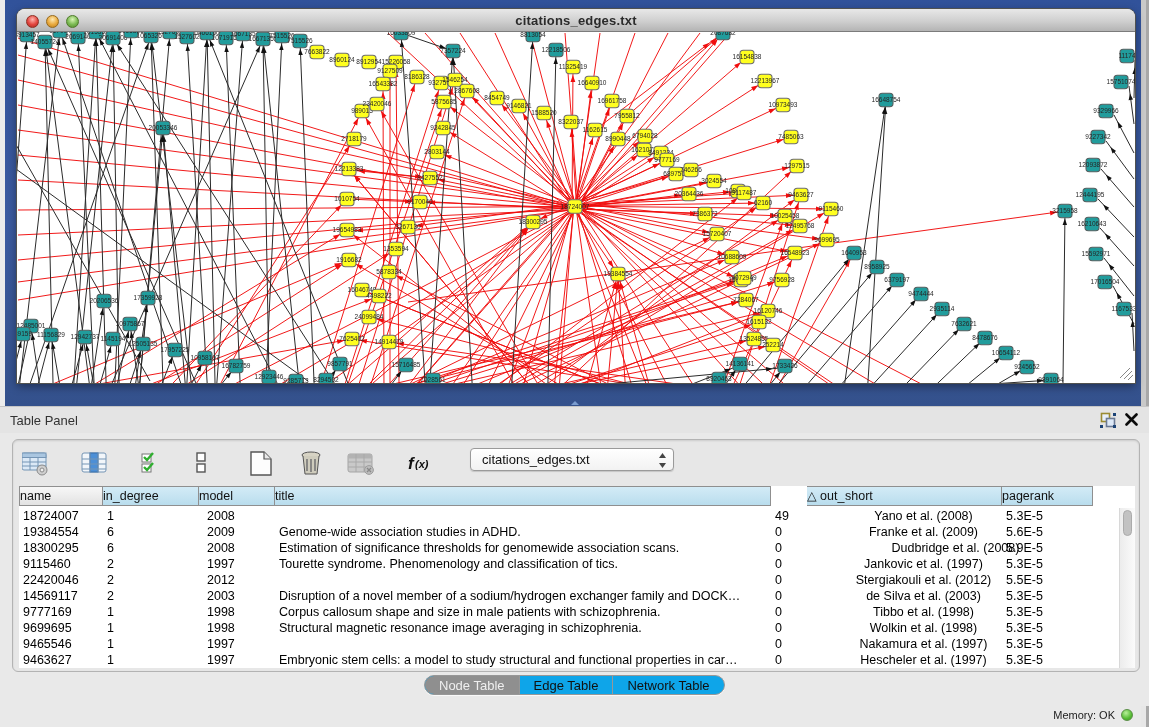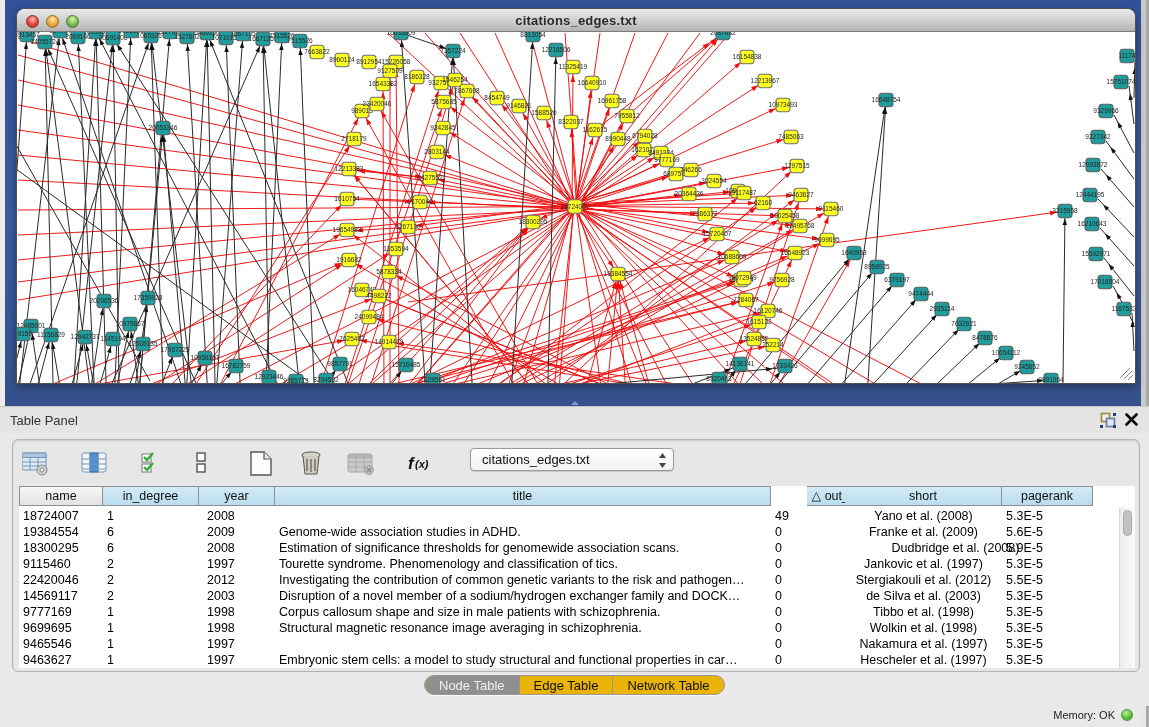--- a/index.html
+++ b/index.html
@@ -10,28 +10,28 @@
 .win { position:absolute; left:17px; top:9px; width:1118px; height:374px; border-radius:8px 8px 0 0; box-shadow:0 0 0 1px #51524f, 0 3px 10px rgba(0,0,0,.45); background:#fff; }
 .tbar { position:absolute; left:0; top:0; width:100%; height:23px; border-radius:8px 8px 0 0; background:linear-gradient(#e8e8e8,#cfcfcf 55%,#b4b4b4); border-bottom:1px solid #7c7c7c; }
 .tbar .tt { position:absolute; width:100%; text-align:center; top:4px; font-size:13px; font-weight:bold; color:#2b2b2b; letter-spacing:.2px; }
 .lamp { position:absolute; top:6px; width:13px; height:13px; border-radius:50%; }
 .canvas { position:absolute; left:0; top:23px; width:1118px; height:351px; background:#fff; overflow:hidden; }
 .panel { position:absolute; left:0; top:406px; width:1149px; height:300px; background:#e9e9e9; }
 .phead { position:absolute; left:0; top:0; width:100%; height:27px; background:#e4e4e4; border-top:1px solid #c6c6c6; }
 .phead .pt { position:absolute; left:10px; top:6px; font-size:13px; color:#333; }
 .pbody { position:absolute; left:12px; top:33px; width:1128px; height:233px; background:#e7e7e7; border:1px solid #b3b3b3; border-radius:6px; box-shadow:inset 0 1px 2px rgba(0,0,0,.12); }
 .twhite { position:absolute; left:6px; top:46px; width:1116px; height:182px; background:#fff; overflow:hidden; }
-.hc { position:absolute; top:46px; height:20px; border:1px solid #8f8f8f; border-left:none; background:linear-gradient(#d3ebf6,#b9dded); font-size:12.5px; color:#111; text-align:center; line-height:19px; }
+.hc { position:absolute; top:46px; height:20px; border:1px solid #8f8f8f; border-left:none; background:linear-gradient(#d3ebf6,#b9dded); font-size:12.5px; color:#111; text-align:left; line-height:19px; }
 .hc.first { border-left:1px solid #8f8f8f; background:linear-gradient(#f7f7f7,#e2e2e2); }
 .trow { position:absolute; left:0; width:1100px; height:16px; font-size:12.5px; color:#000; }
 .trow span { position:absolute; top:0; line-height:16px; white-space:nowrap; }
 .trow span.ctr { text-align:center; }
 .sbar { position:absolute; left:1106px; top:68px; width:16px; height:160px; background:linear-gradient(90deg,#ececec,#fbfbfb); border-left:1px solid #d8d8d8; }
 .sthumb { position:absolute; left:3px; top:2px; width:9px; height:26px; border-radius:5px; background:#c2c2c2; border:1px solid #ababab; }
-.tabs { position:absolute; left:424px; top:269px; height:20px; border:1px solid #979797; border-radius:10px; background:#eab308; display:flex; overflow:hidden; box-shadow:0 1px 0 rgba(255,255,255,.7); }
+.tabs { position:absolute; left:424px; top:269px; height:20px; border:1px solid #979797; border-radius:10px; background:#0ea5e9; display:flex; overflow:hidden; box-shadow:0 1px 0 rgba(255,255,255,.7); }
 .tab { font-size:13px; color:#111; line-height:19px; padding:0 14px; border-left:1px solid #979797; }
 .tab.first { border-left:none; background:#8f8f8f; color:#efefef; }
 .mem { position:absolute; right:34px; top:303px; font-size:11px; color:#222; }
 .memdot { position:absolute; right:16px; top:303px; width:12px; height:12px; border-radius:50%; background:radial-gradient(circle at 40% 30%, #b8f09a, #55bb33 60%, #3d9922); border:1px solid #5a8f46; }
 </style></head><body>
 <div class="desk"></div>
 <div class="rstrip1"></div>
 <div class="rstrip2"></div>
 <div class="rstrip3"></div>
 <div style="position:absolute;left:0;top:0;width:5px;height:406px;background:#ececec"></div>
@@ -594,21 +594,21 @@
     <div style="position:absolute;left:457px;top:8px;width:204px;height:23px;background:linear-gradient(#ffffff,#f2f2f2);border:1px solid #9a9a9a;border-radius:4px;box-shadow:0 1px 1px rgba(0,0,0,.15)">
       <span style="position:absolute;left:11px;top:3px;font-size:13px;color:#111">citations_edges.txt</span>
       <svg style="position:absolute;right:6px;top:4px" width="9" height="15" viewBox="0 0 9 15">
         <path d="M4.5 0L8 5H1z" fill="#444"></path>
           <path d="M4.5 15L1 10h7z" fill="#444"></path>
       </svg>
     </div>
     <div class="twhite"></div>
     <div class="hc first" style="left:6px;width:84px">name</div>
     <div class="hc" style="left:90px;width:96px">in_degree</div>
-    <div class="hc" style="left:186px;width:76px">year</div>
+    <div class="hc" style="left:186px;width:76px">model</div>
     <div class="hc" style="left:262px;width:496px">title</div>
     <div class="hc" style="left:794px;width:74px">△ out_de…</div>
     <div class="hc" style="left:832px;width:157px">short</div>
     <div class="hc" style="left:989px;width:91px">pagerank</div>
 <div class="trow" style="top:68px">
         <span style="left:10px">18724007</span>
         <span style="left:94px">1</span>
         <span style="left:194px">2008</span>
         <span style="left:762px">49</span>
         <span class="ctr" style="left:832px;width:157px">Yano et al. (2008)</span>
@@ -638,21 +638,20 @@
         <span style="left:194px">1997</span>
         <span style="left:266px">Tourette syndrome. Phenomenology and classification of tics.</span>
         <span style="left:762px">0</span>
         <span class="ctr" style="left:832px;width:157px">Jankovic et al. (1997)</span>
         <span style="left:993px">5.3E-5</span>
       </div>
 <div class="trow" style="top:132px">
         <span style="left:10px">22420046</span>
         <span style="left:94px">2</span>
         <span style="left:194px">2012</span>
-        <span style="left:266px">Investigating the contribution of common genetic variants to the risk and pathogen…</span>
         <span style="left:762px">0</span>
         <span class="ctr" style="left:832px;width:157px">Stergiakouli et al. (2012)</span>
         <span style="left:993px">5.5E-5</span>
       </div>
 <div class="trow" style="top:148px">
         <span style="left:10px">14569117</span>
         <span style="left:94px">2</span>
         <span style="left:194px">2003</span>
         <span style="left:266px">Disruption of a novel member of a sodium/hydrogen exchanger family and DOCK…</span>
         <span style="left:762px">0</span>

